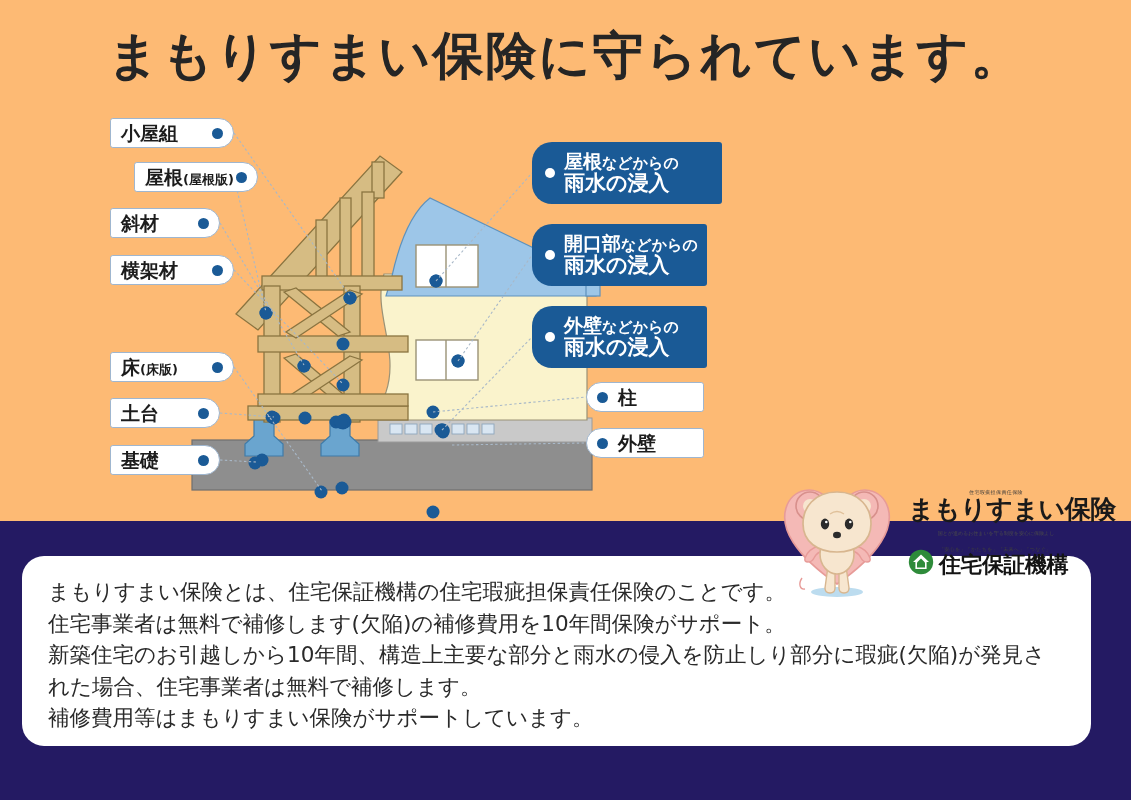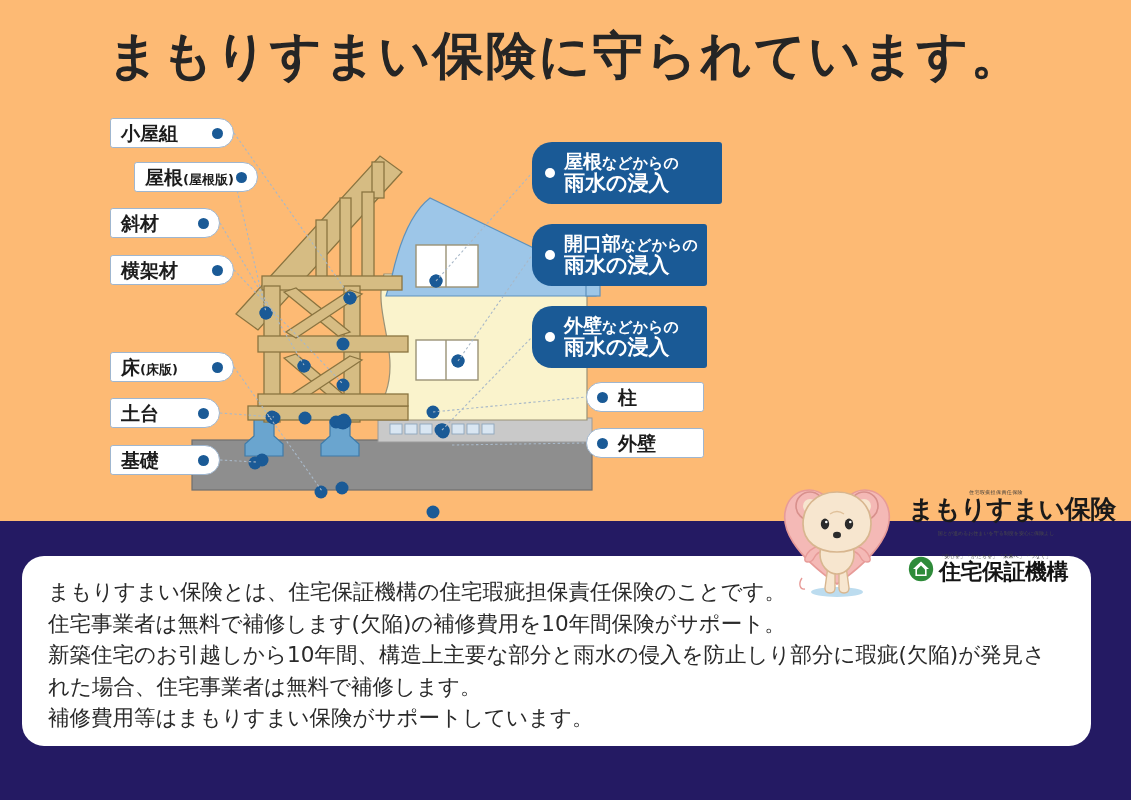--- a/index.html
+++ b/index.html
@@ -89,21 +89,21 @@
   .logo .brand{
     font-size:26px;font-weight:bold;color:#1a1a1a;text-align:center;
     letter-spacing:-0.5px;line-height:1.05;
     font-family:"DejaVu Sans","Liberation Sans",sans-serif;
     white-space:nowrap;
   }
   .logo .microsub{
     font-size:5px;color:#4a4a4a;text-align:center;margin-top:7px;
     font-family:"DejaVu Sans",sans-serif;white-space:nowrap;overflow:hidden;
   }
-  .logo .orgrow{display:flex;align-items:center;margin-top:18px;gap:5px;}
+  .logo .orgrow{display:flex;align-items:center;margin-top:11px;gap:5px;}
   .logo .orgmark{width:26px;height:26px;flex:none;}
   .logo .orgtexts{display:flex;flex-direction:column;line-height:1;}
   .logo .orgmicro{
     font-size:5px;color:#3e3e3e;letter-spacing:.3px;margin-bottom:2px;
     font-family:"DejaVu Sans",sans-serif;white-space:nowrap;
   }
   .logo .orgname{
     font-size:22px;font-weight:bold;color:#141414;letter-spacing:-0.5px;
     font-family:"DejaVu Sans","Liberation Sans",sans-serif;white-space:nowrap;
   }

